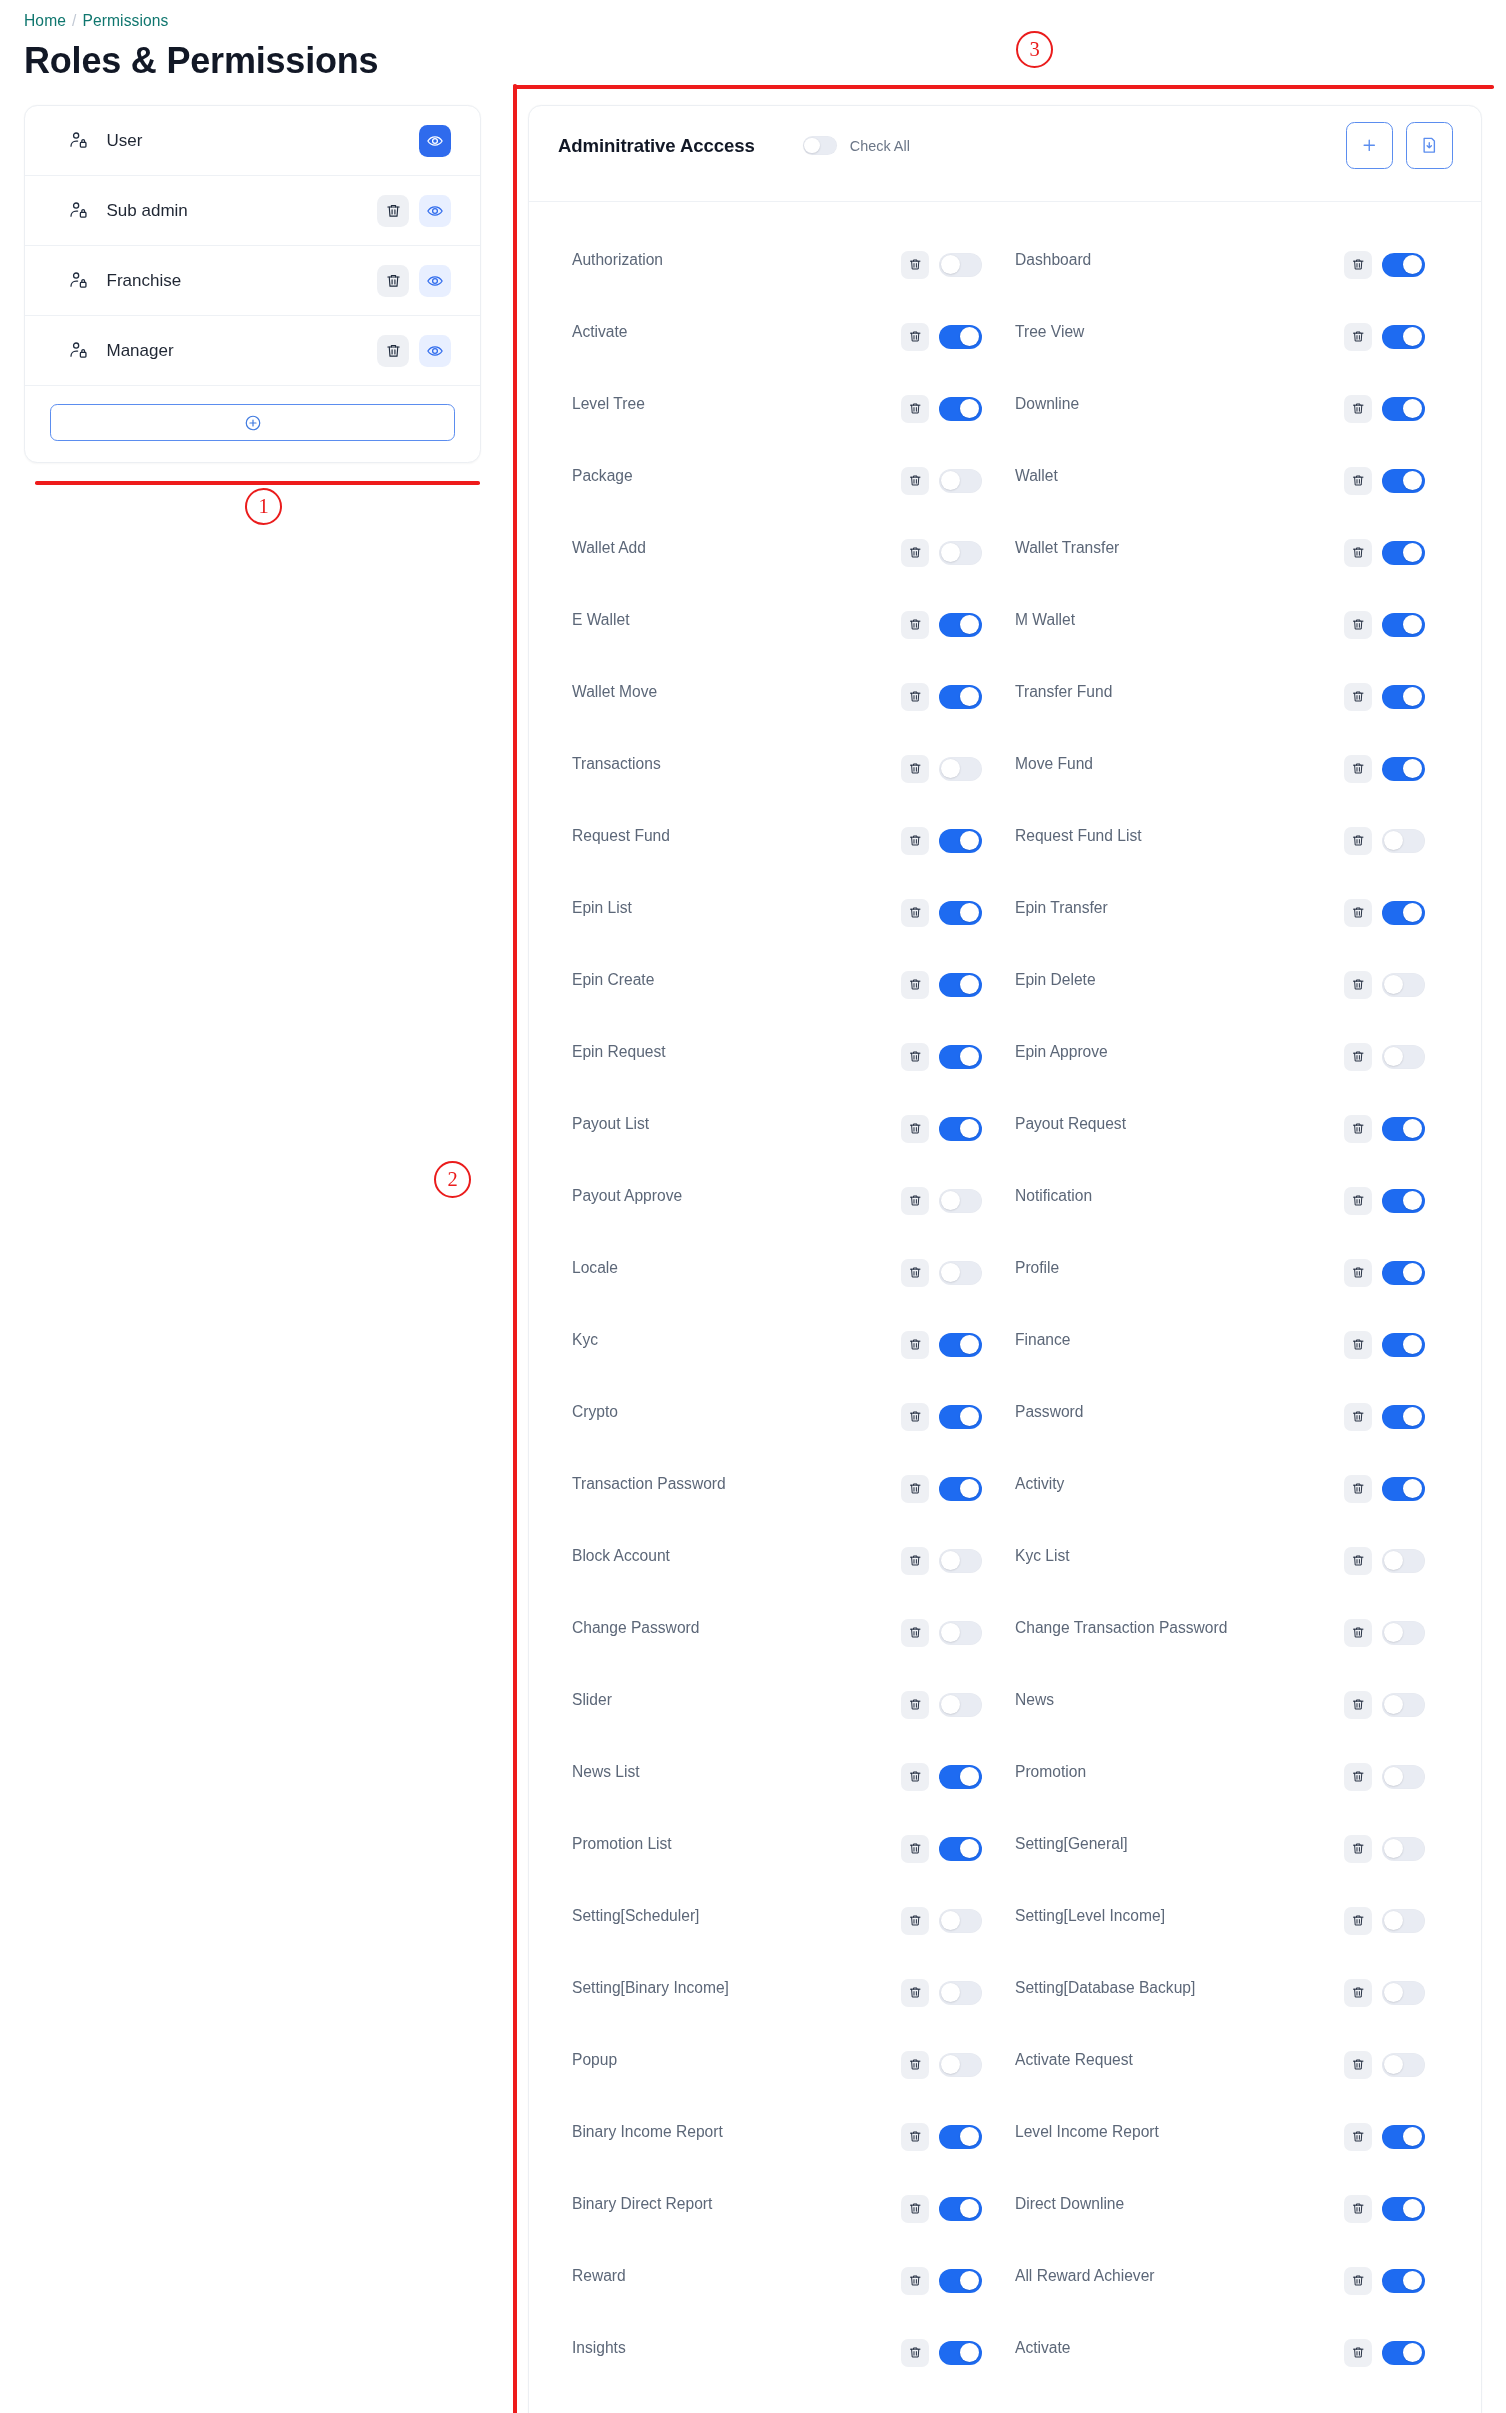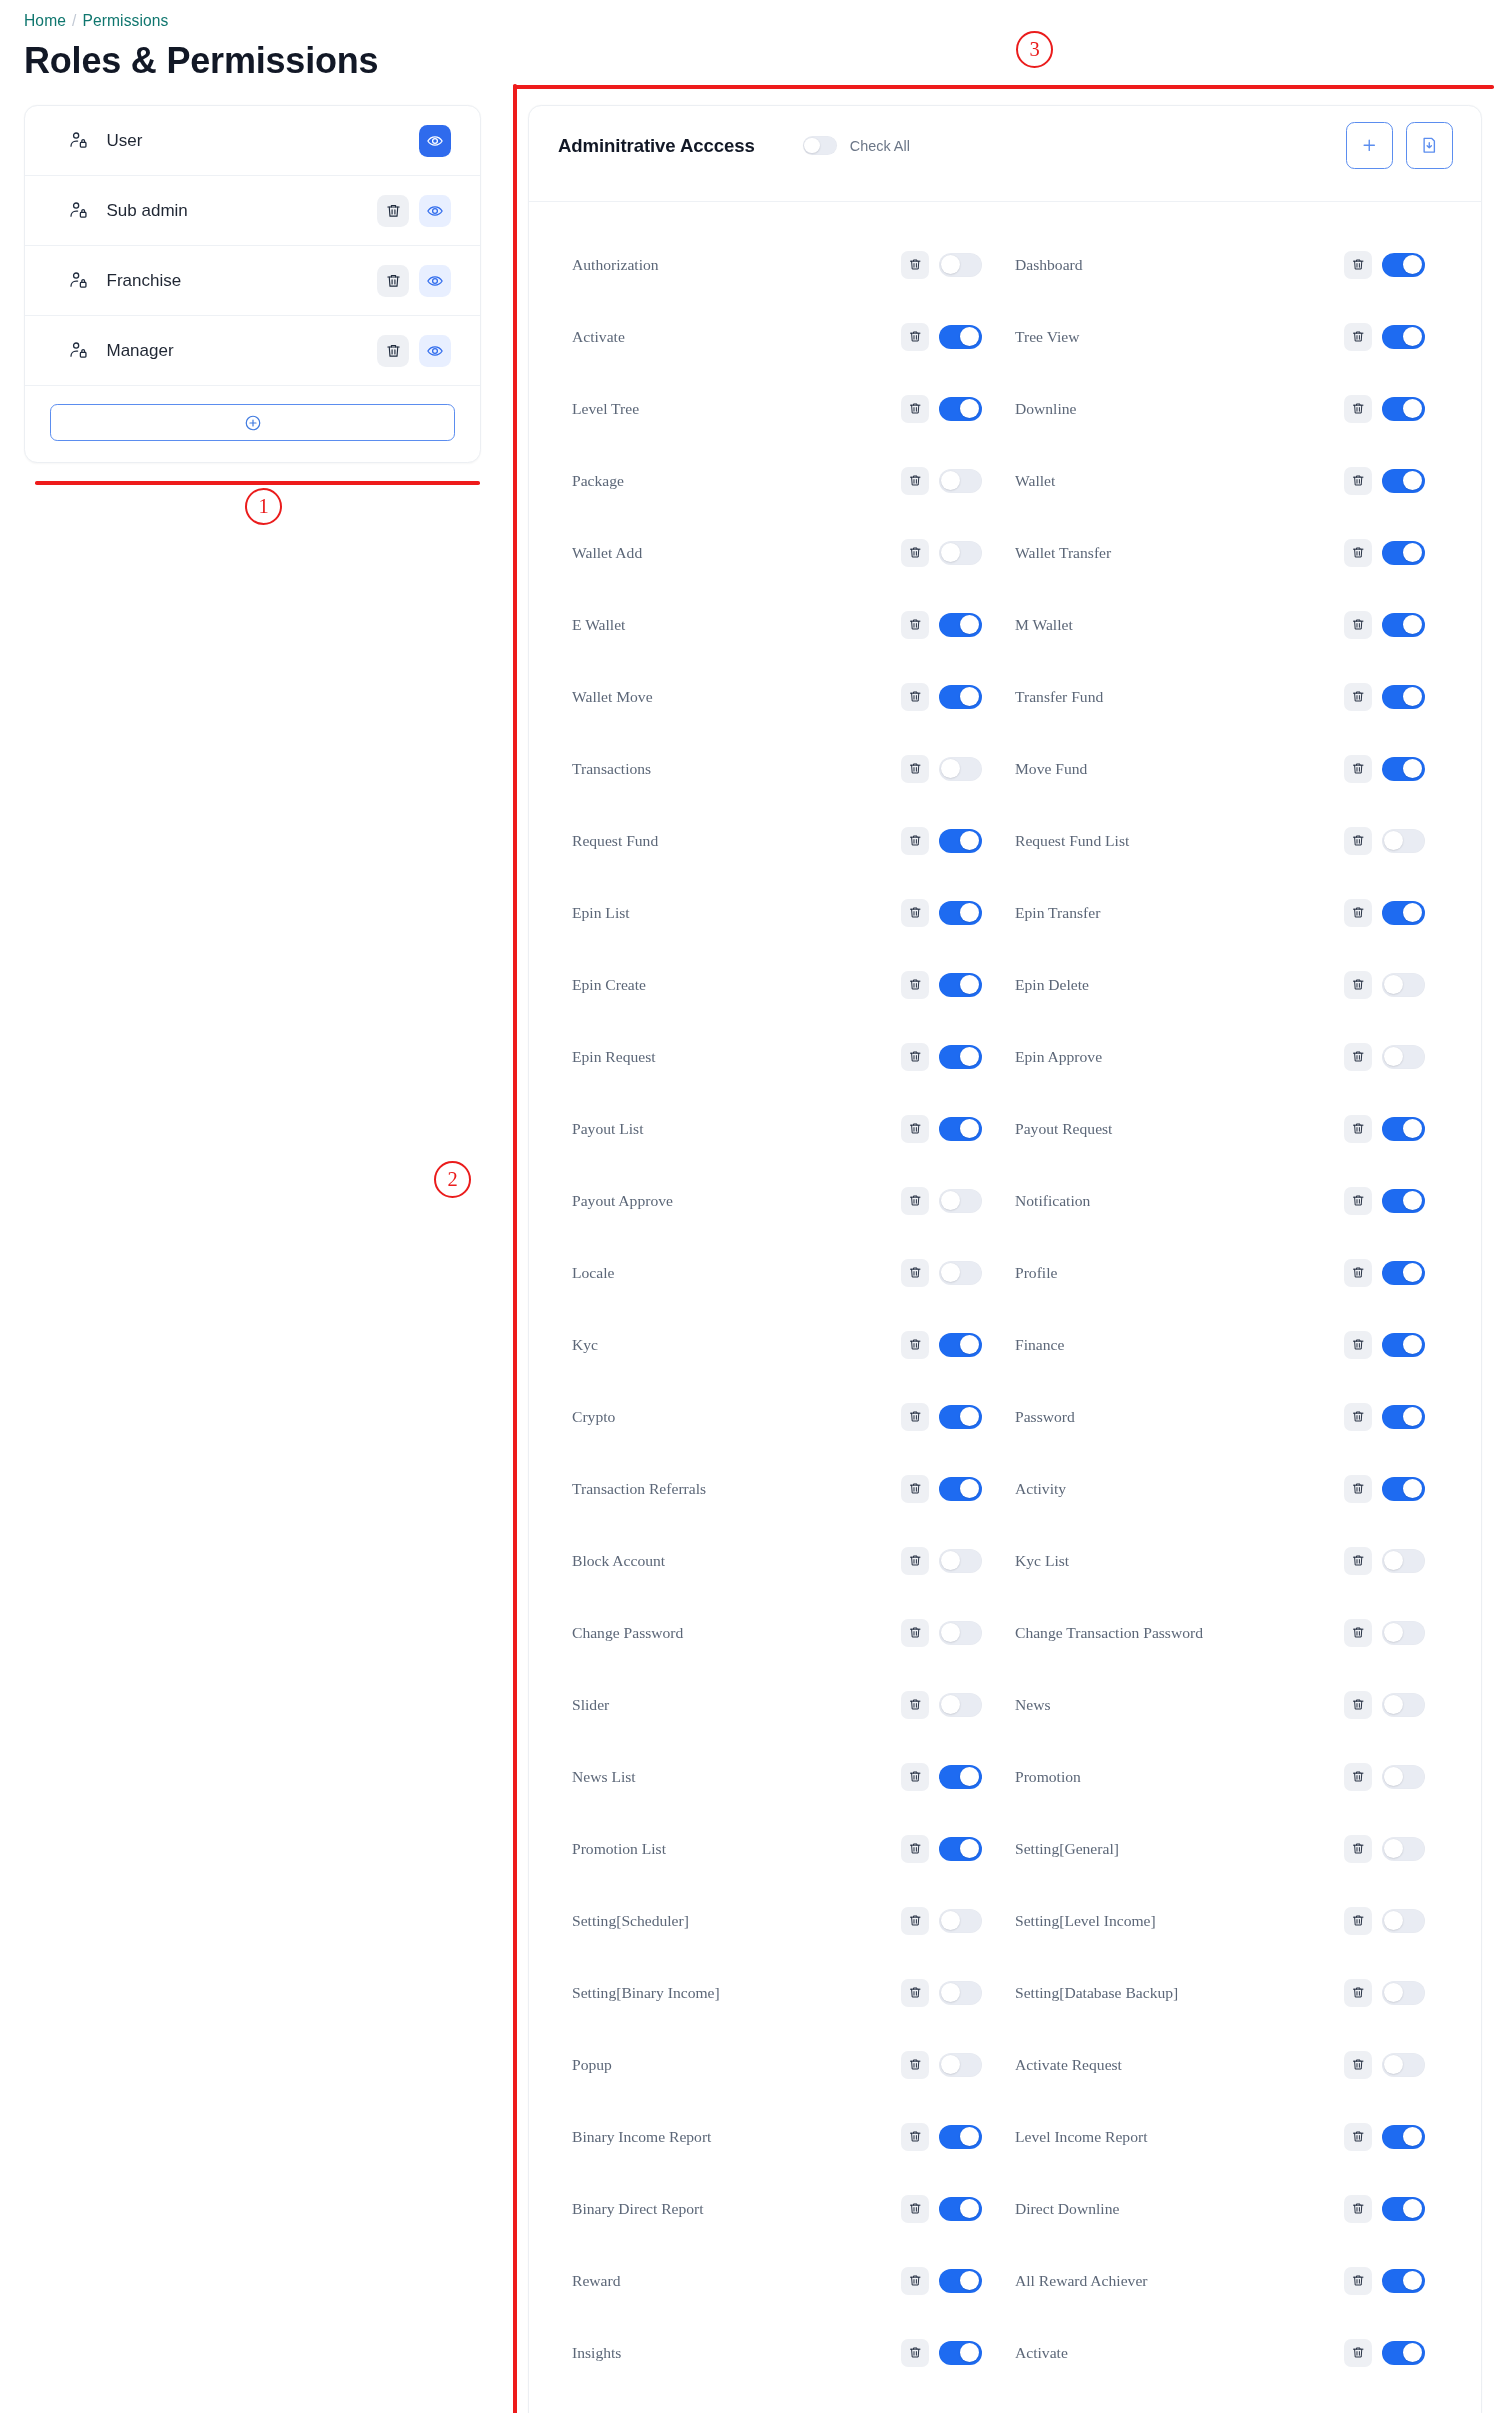--- a/index.html
+++ b/index.html
@@ -77,21 +77,21 @@
     width: 47px; height: 47px; border: 0.6px solid #5b8def; border-radius: 8.4px;
     background: #fff; display: flex; align-items: center; justify-content: center;
     cursor: pointer;
   }
 
   .perm-body { padding: 26.5px 0 47px 0; }
   .perm-row {
     display: flex; align-items: center;
     height: 72px; padding: 0 23px 0 43px;
   }
-  .perm-cell { display: flex; align-items: center; width: 50%; font-family: Liberation Serif, serif; }
+  .perm-cell { display: flex; width: 50%; }
   .perm-label { font-size: 15.6px; color: #5c6778; flex: 1; padding-right: 12px; }
   .perm-ctrls { display: flex; align-items: center; gap: 9.6px; flex: none; width: 114px; }
 
   .mini-trash {
     width: 28px; height: 28px; border-radius: 7.2px; background: #eef0f4;
     display: flex; align-items: center; justify-content: center; cursor: pointer; flex: none;
   }
 
   
   .switch {
@@ -944,21 +944,21 @@
                 </span>
               </span>
       <span class="switch on">
         <span class="knob"></span>
       </span>
     </span>
   </div>
         </div>
         <div class="perm-row">
           <div class="perm-cell">
-    <span class="perm-label">Transaction Referrals</span>
+    <span class="perm-label">Transaction Password</span>
     <span class="perm-ctrls">
       <span class="mini-trash">
                 <span>
     <svg width="14.4" height="14.4" viewBox="0 0 24 24" fill="none" stroke="#1f2a3d" stroke-width="1.6" stroke-linecap="round" stroke-linejoin="round">
       <path d="M4 7h16"></path>
       <path d="M9 7V5h6v2"></path>
       <path d="M6 7l1 13h10l1-13"></path>
       <path d="M10 11v6M14 11v6"></path>
     </svg>
                 </span>

